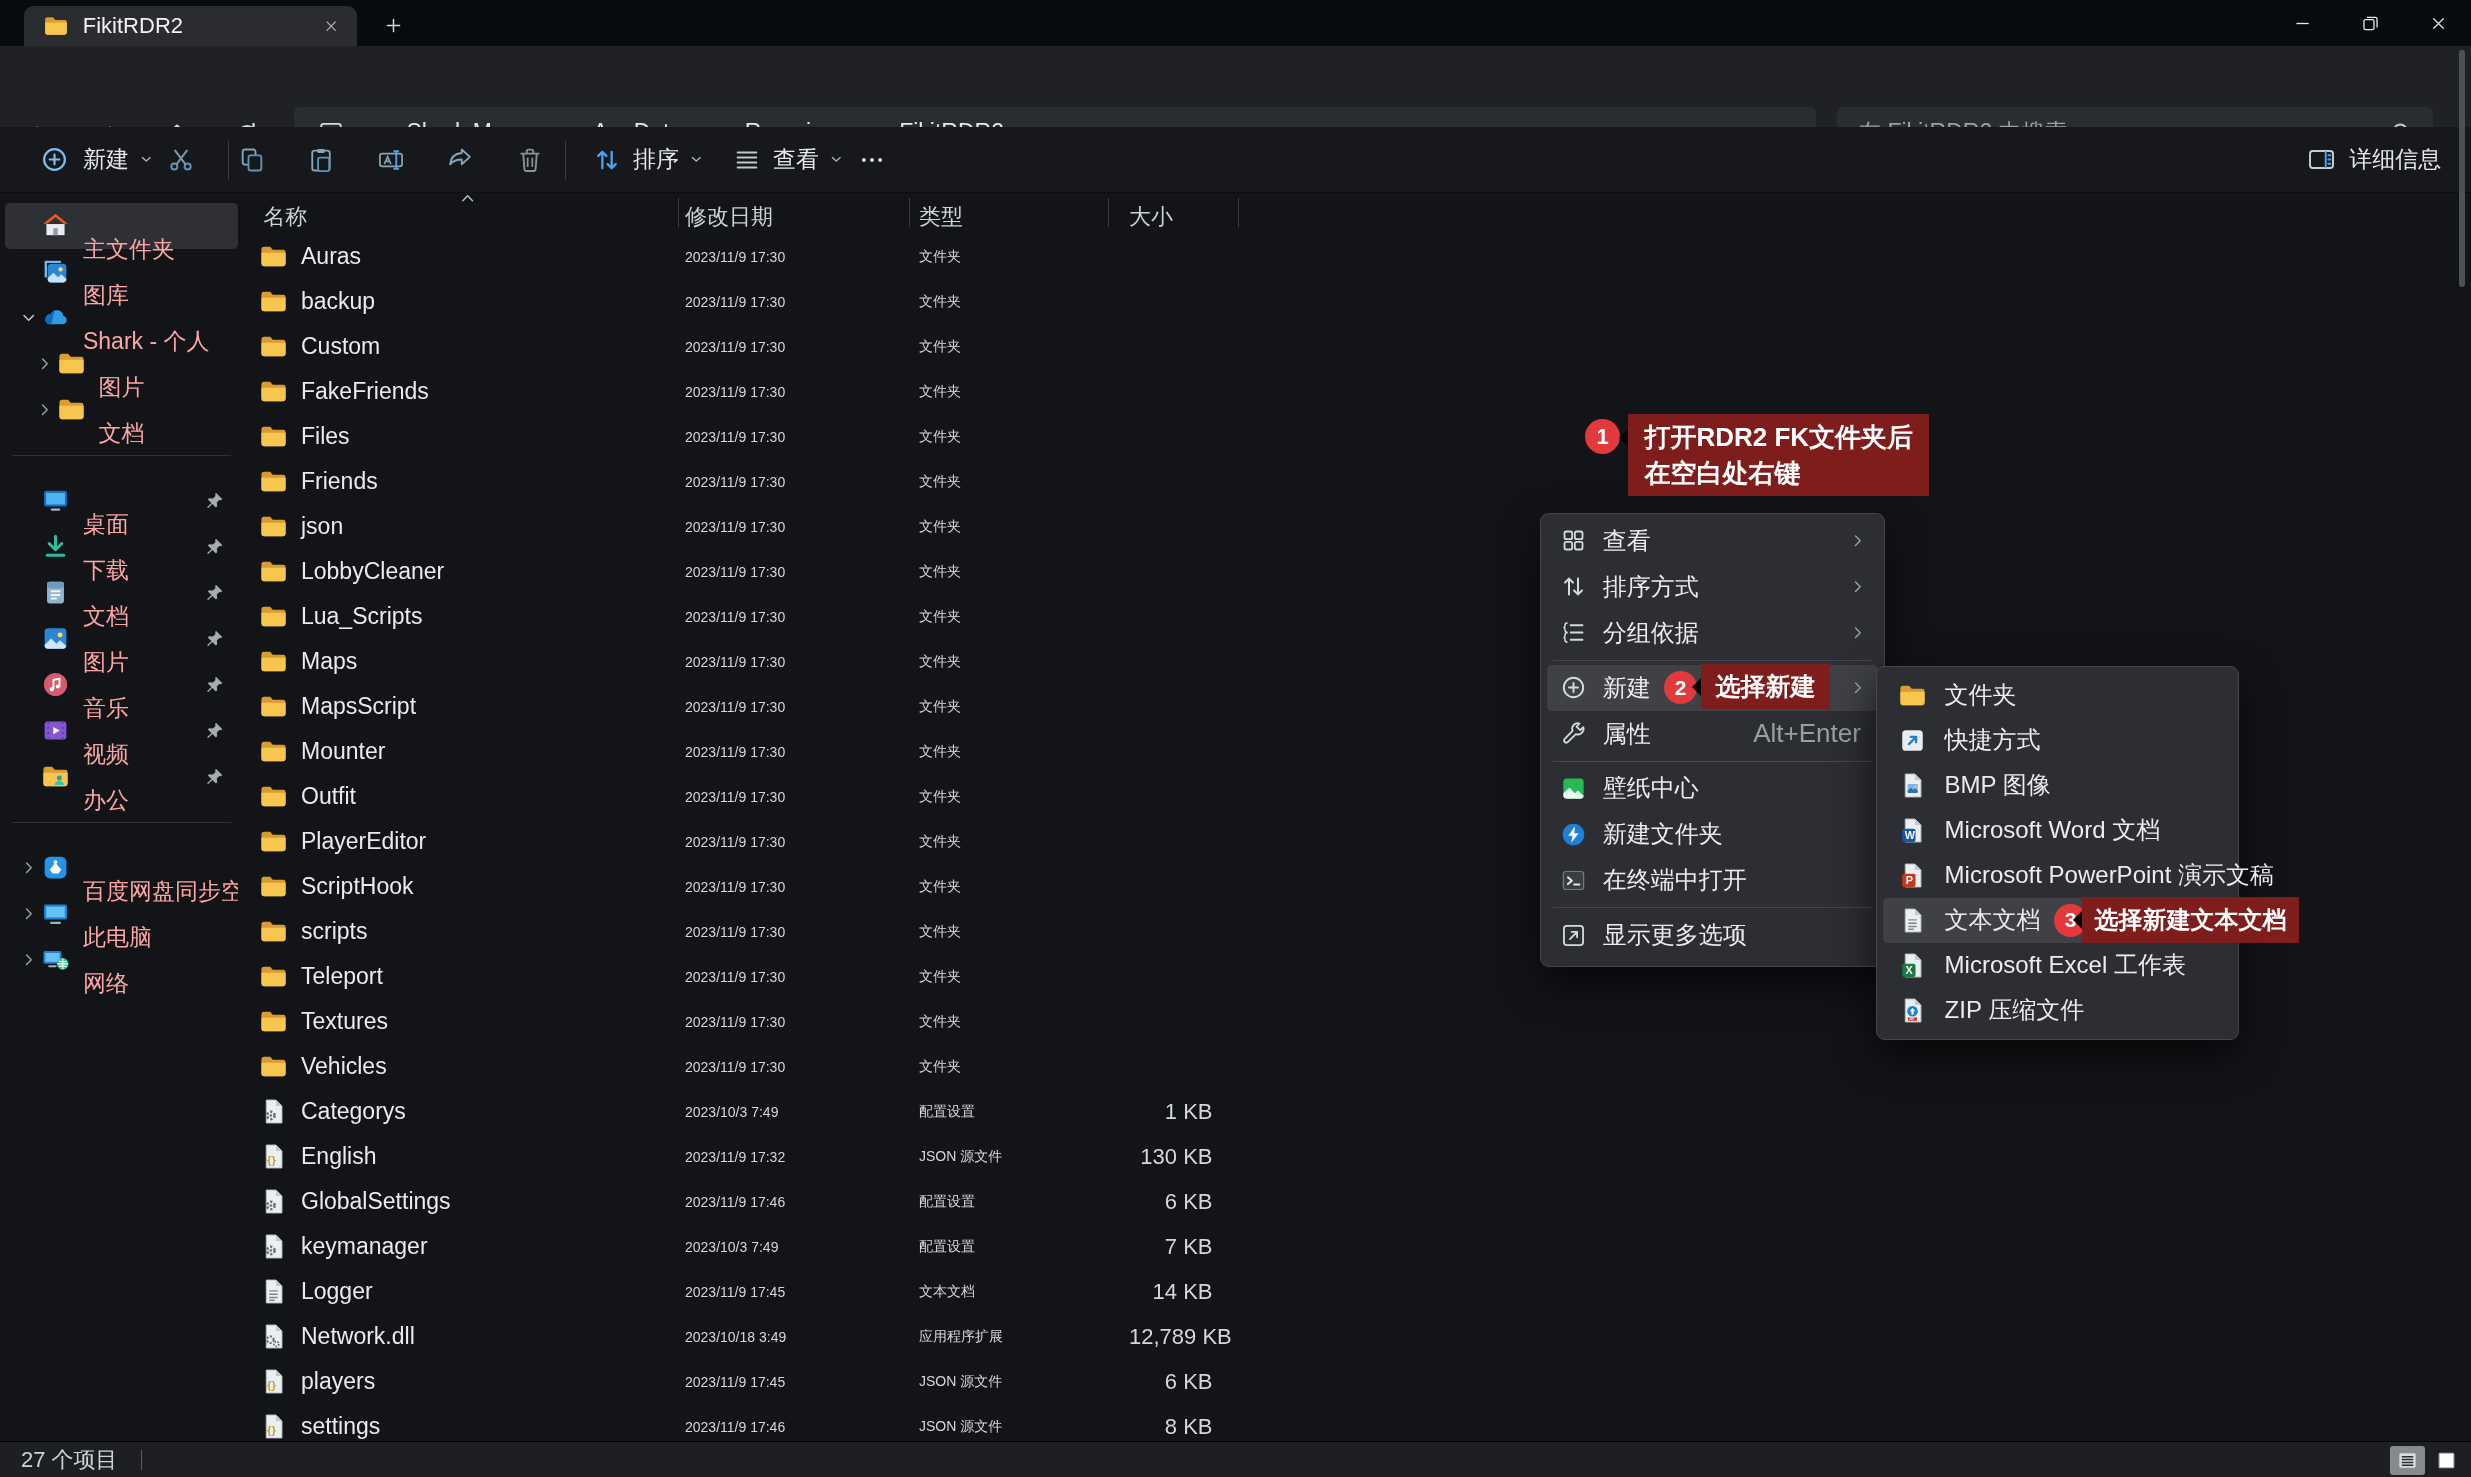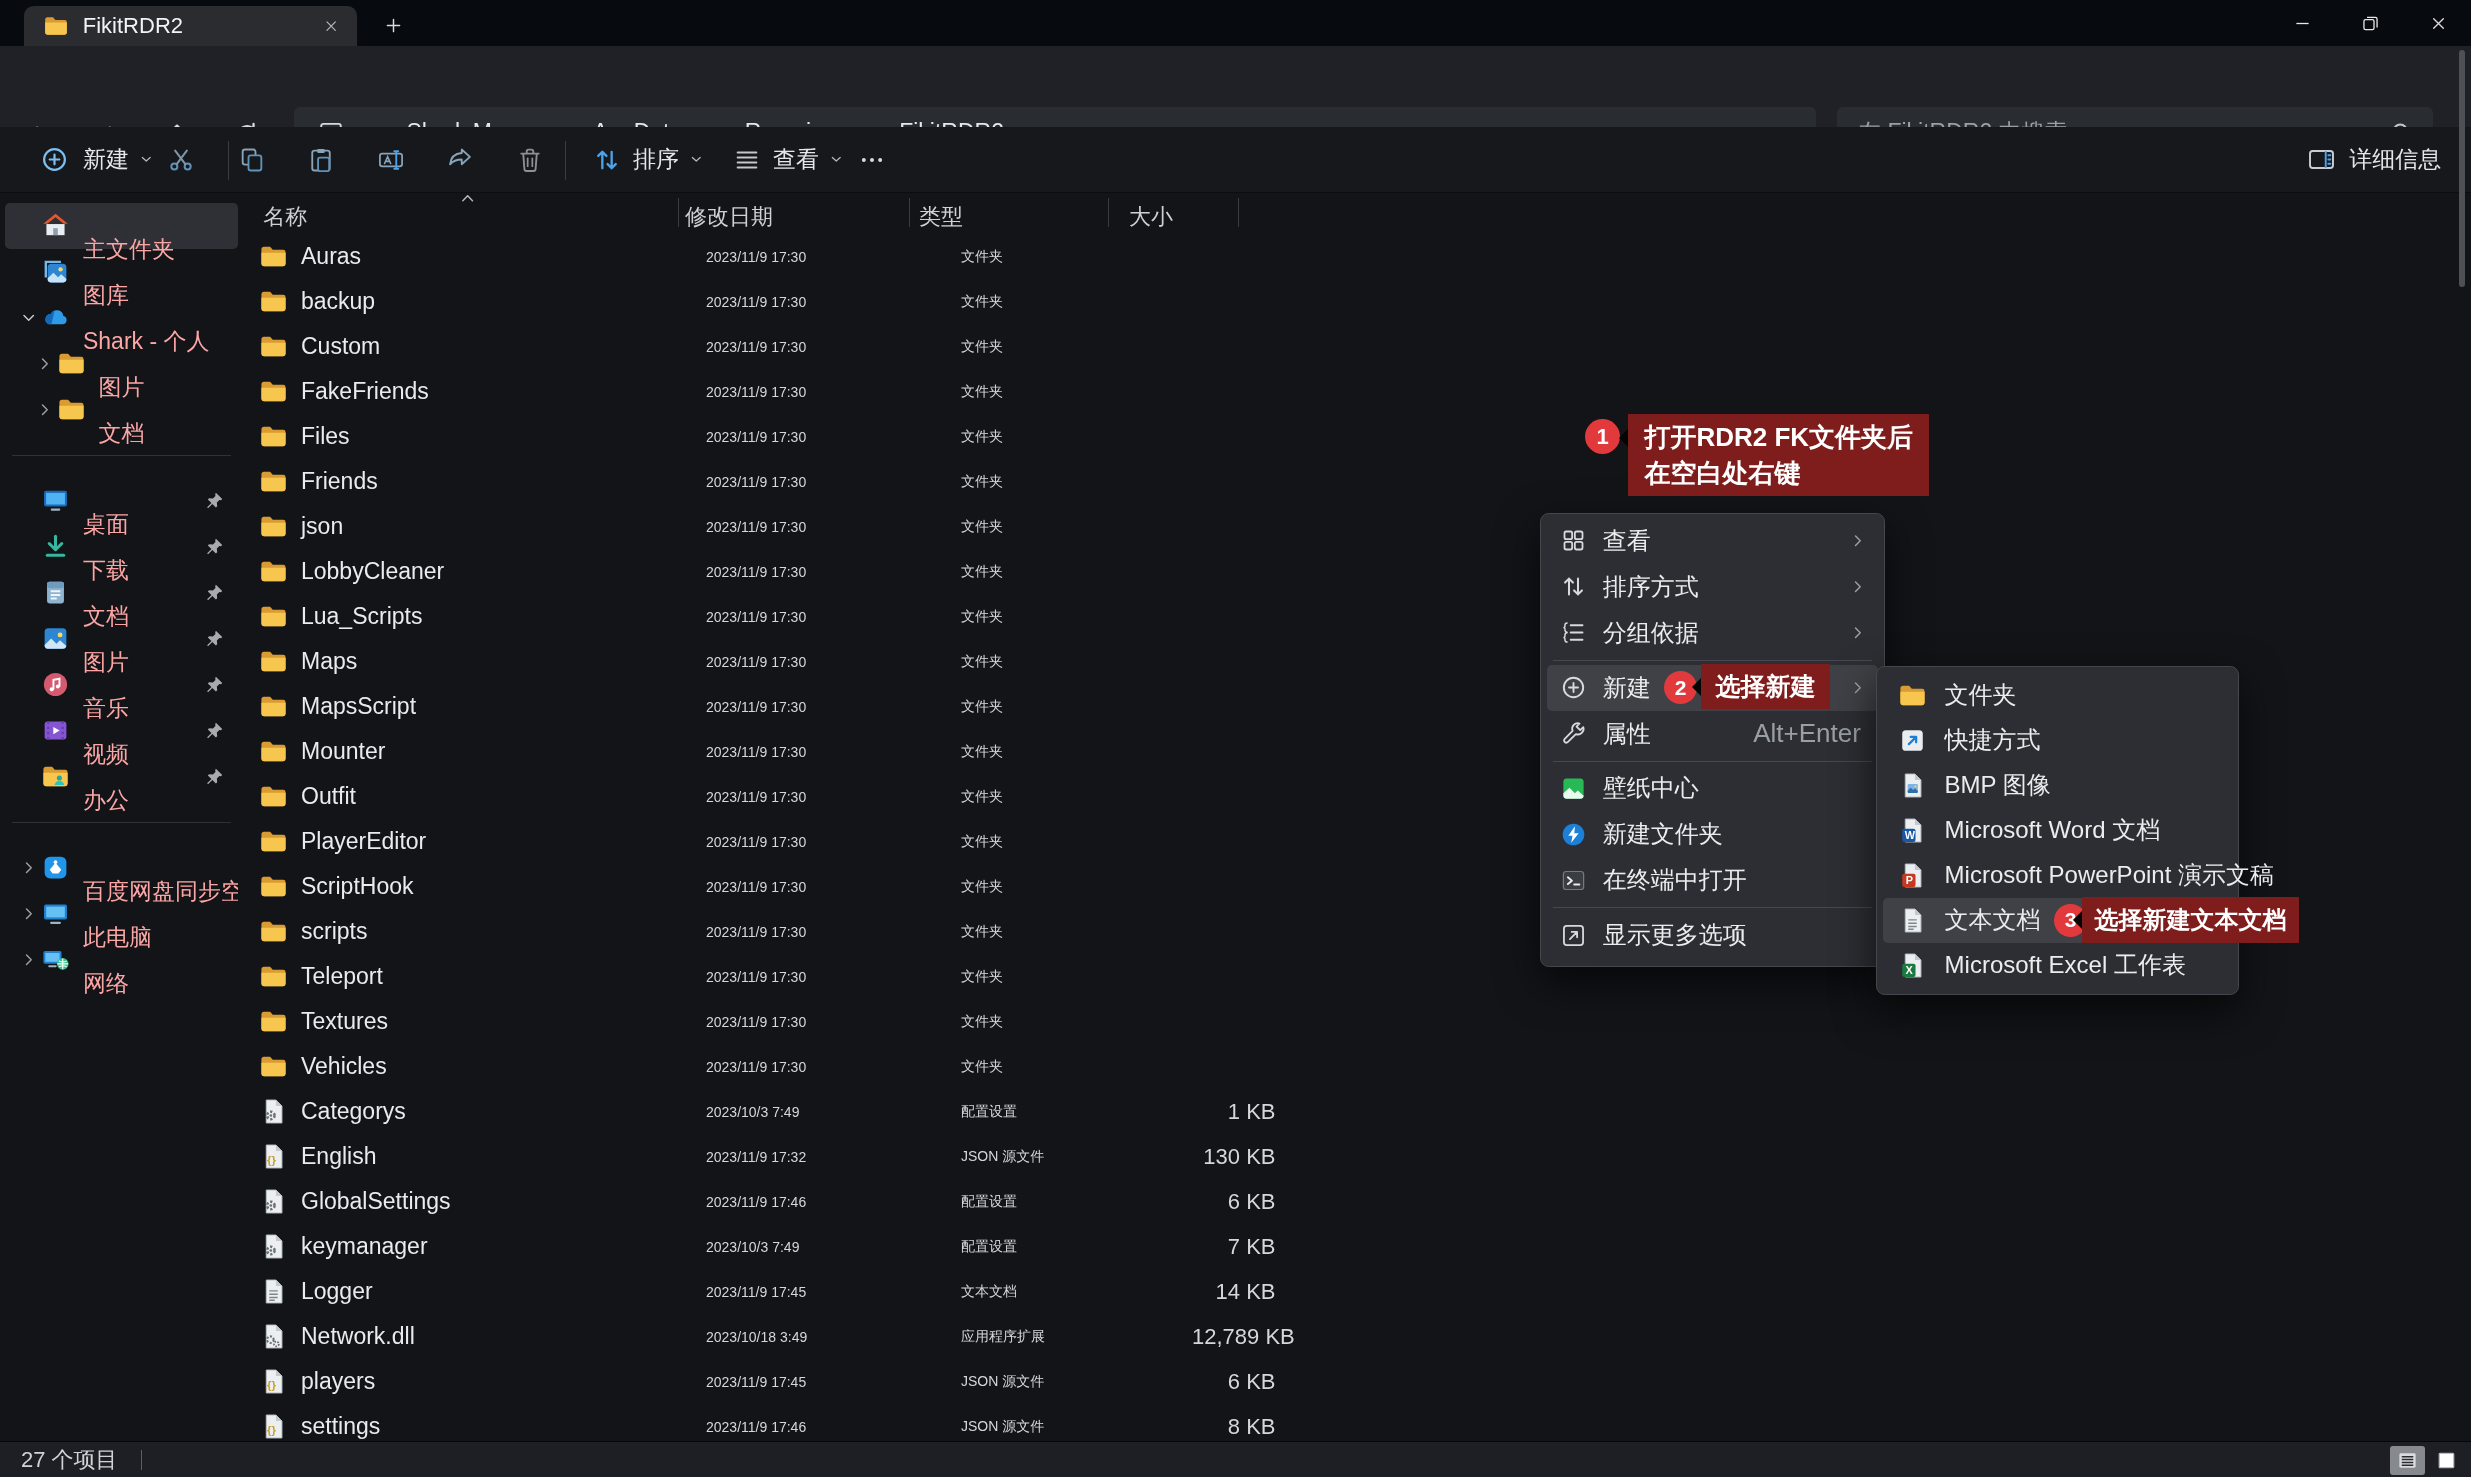--- a/index.html
+++ b/index.html
@@ -59,21 +59,21 @@
   .side-pin { width:21px; height:21px; margin-right:13.5px; flex:0 0 auto; display:inline-flex; }
   .side-sep { height:1px; background:#2f3136; margin:22px 11.6px; }
 
   
   .filearea { position:absolute; left:244px; top:0; width:2227px; height:1247px; }
   .lheader { position:relative; height:41px; font-size:22px; color:#cdd1d4; }
   .lh { position:absolute; top:8.7px; }
   .lh-sortcaret { position:absolute; left:214px; top:-3.9px; width:19.3px; height:19.3px; }
   .lh-div { position:absolute; top:4.8px; width:1px; height:29px; background:#3a3c40; }
   .rows { position:absolute; left:0; top:41px; right:0; bottom:0; overflow:hidden; }
-  .frow { display:grid; grid-template-columns:441px 234px 210px 97px; height:45px; align-items:center;gap:21px; }
+  .frow { display:grid; grid-template-columns:441px 234px 210px 97px; height:45px; align-items:center; }
   .fcell-name { display:flex; align-items:center; padding-left:14.5px; overflow:hidden; }
   .fic { width:29px; height:29px; flex:0 0 auto; margin-right:13.5px; display:inline-flex; }
   .fname { font-size:23px; color:#eaebed; white-space:nowrap; }
   .fcell-date,.fcell-type { font-size:14px; color:#d5d7da; white-space:nowrap; }
   .fcell-size { font-size:22px; color:#d5d7da; text-align:right; padding-right:13.5px; white-space:nowrap; }
   .vscroll { position:absolute; left:2459px; top:50px; width:5.8px; height:237px; background:#4d5055; border-radius:2.9px; }
 
   
   .menu { position:absolute; background:#2c2e33; border:1px solid #45474c; border-radius:8.7px; padding:3.9px 0 7.7px 0;
           box-shadow:0 15.4px 42px rgba(0,0,0,.65); }
@@ -1203,20 +1203,33 @@
         <span class="mic ic">
           <svg viewBox="0 0 24 24">
             <path d="M6 2.5h8l5 5V21.5H6z" fill="#eceff1" stroke="#b6bcc1" stroke-width=".8"></path>
             <path d="M14 2.5l5 5h-5z" fill="#c3c9ce"></path>
             <rect x="3.5" y="10.5" width="11" height="11" rx="1.6" fill="#1a7a40"></rect>
             <text x="6.2" y="19.4" font-size="9" font-weight="bold" fill="#fff" font-family="Liberation Sans,sans-serif">X</text>
           </svg>
         </span>
         <span class="mlabel">Microsoft Excel 工作表</span>
       </div>
+      <div class="mi">
+        <span class="mic ic">
+          <svg viewBox="0 0 24 24">
+            <path d="M6 2.5h8l5 5V21.5H6z" fill="#eceff1" stroke="#b6bcc1" stroke-width=".8"></path>
+            <path d="M14 2.5l5 5h-5z" fill="#c3c9ce"></path>
+            <circle cx="12" cy="12.6" r="4.4" fill="#1e7fd6"></circle>
+            <path d="M12 9.9l2.2 2.7h-1.3v2.7h-1.8v-2.7H9.8z" fill="#fff"></path>
+            <rect x="8.2" y="17.6" width="7.6" height="2.9" rx=".7" fill="#c4391f"></rect>
+            <text x="9.3" y="20" font-size="2.9" font-weight="bold" fill="#fff" font-family="Liberation Sans,sans-serif">ZIP</text>
+          </svg>
+        </span>
+        <span class="mlabel">ZIP 压缩文件</span>
+      </div>
     </div>
 
   <div class="circle-step" id="step1-circle">1</div>
   <div class="callout" id="step1-box">
     <div>打开RDR2 FK文件夹后</div>
     <div>在空白处右键</div>
   </div>
   <div class="callout" id="step2-box">
       <span>选择新建</span>
     </div>

